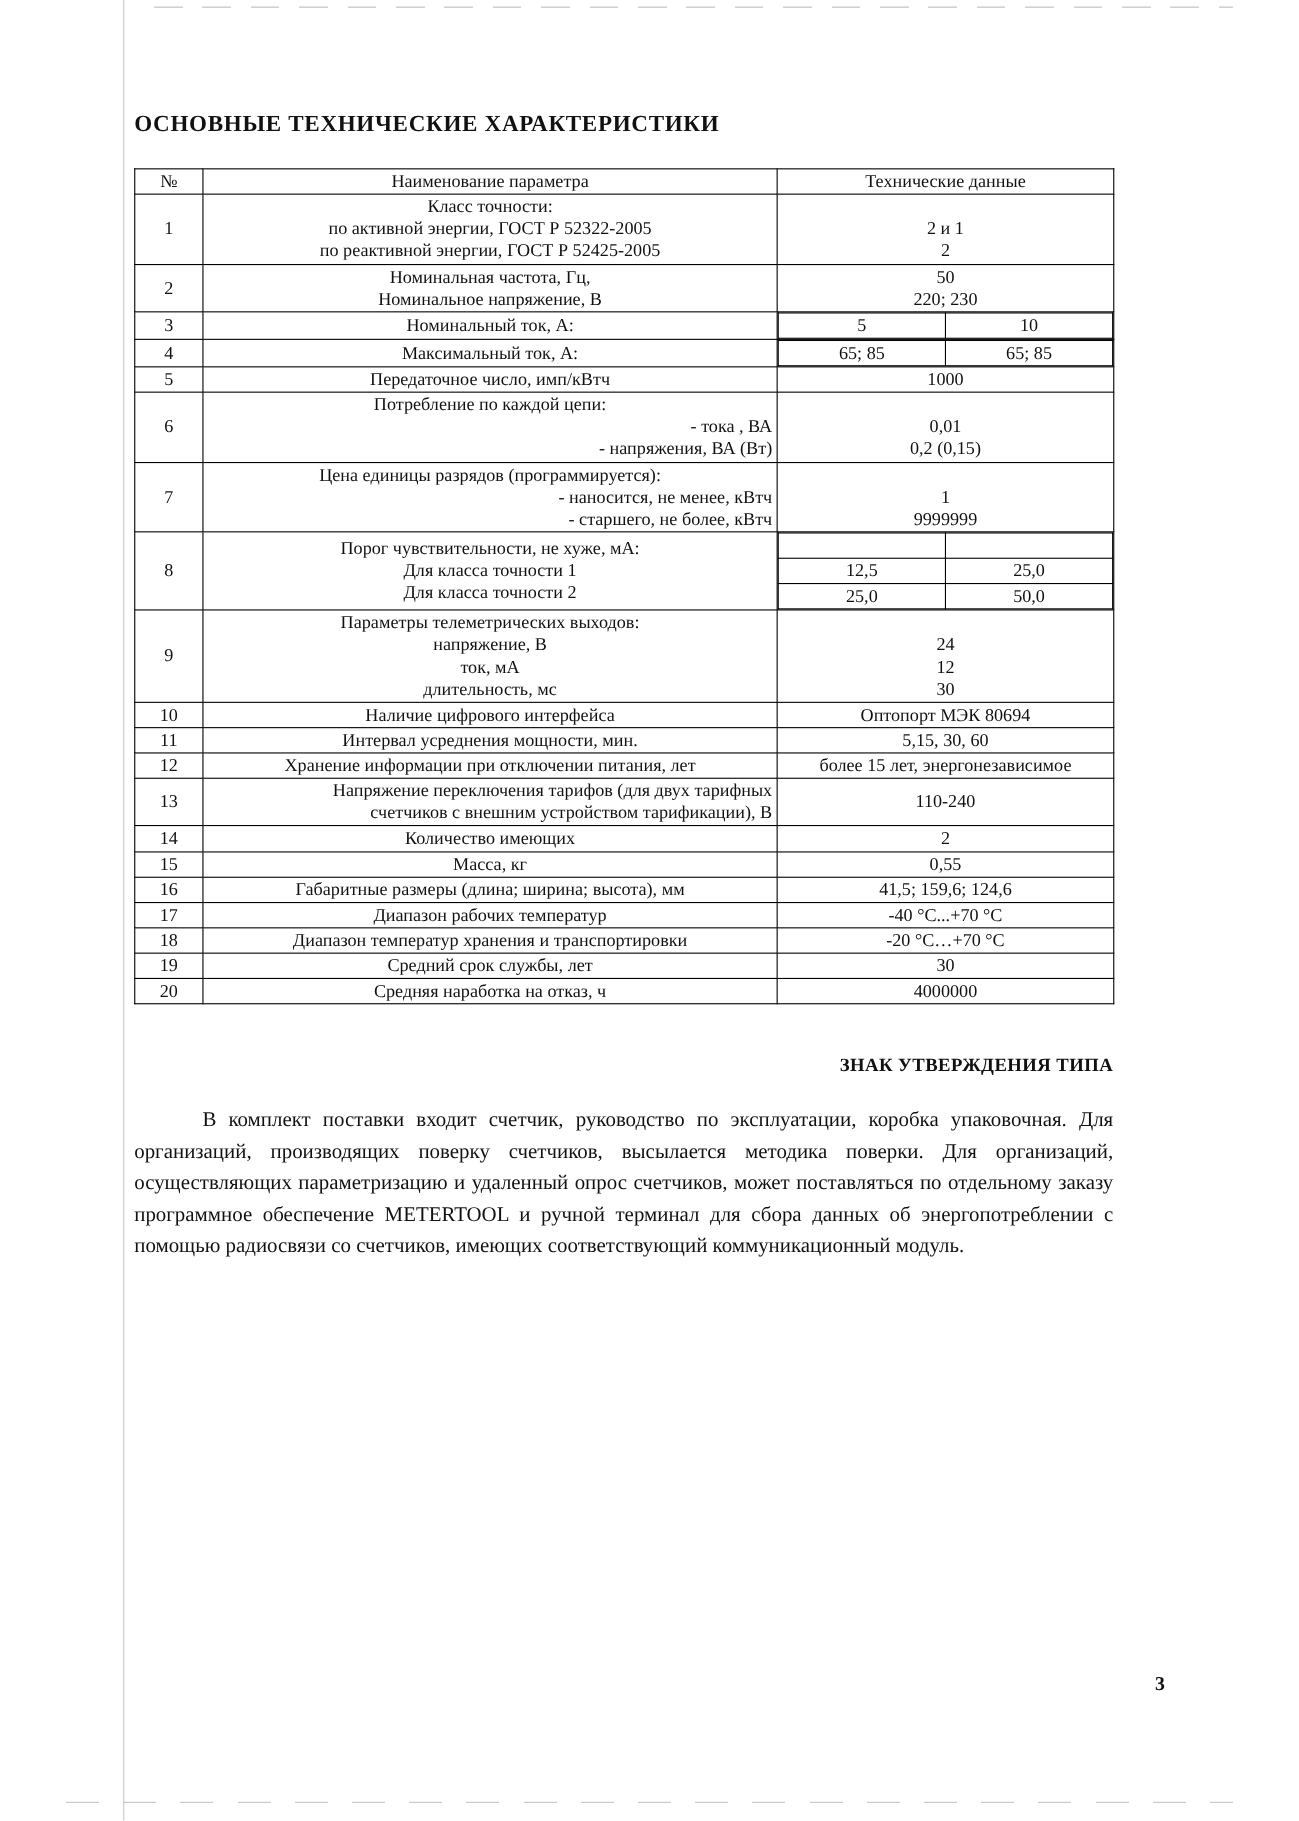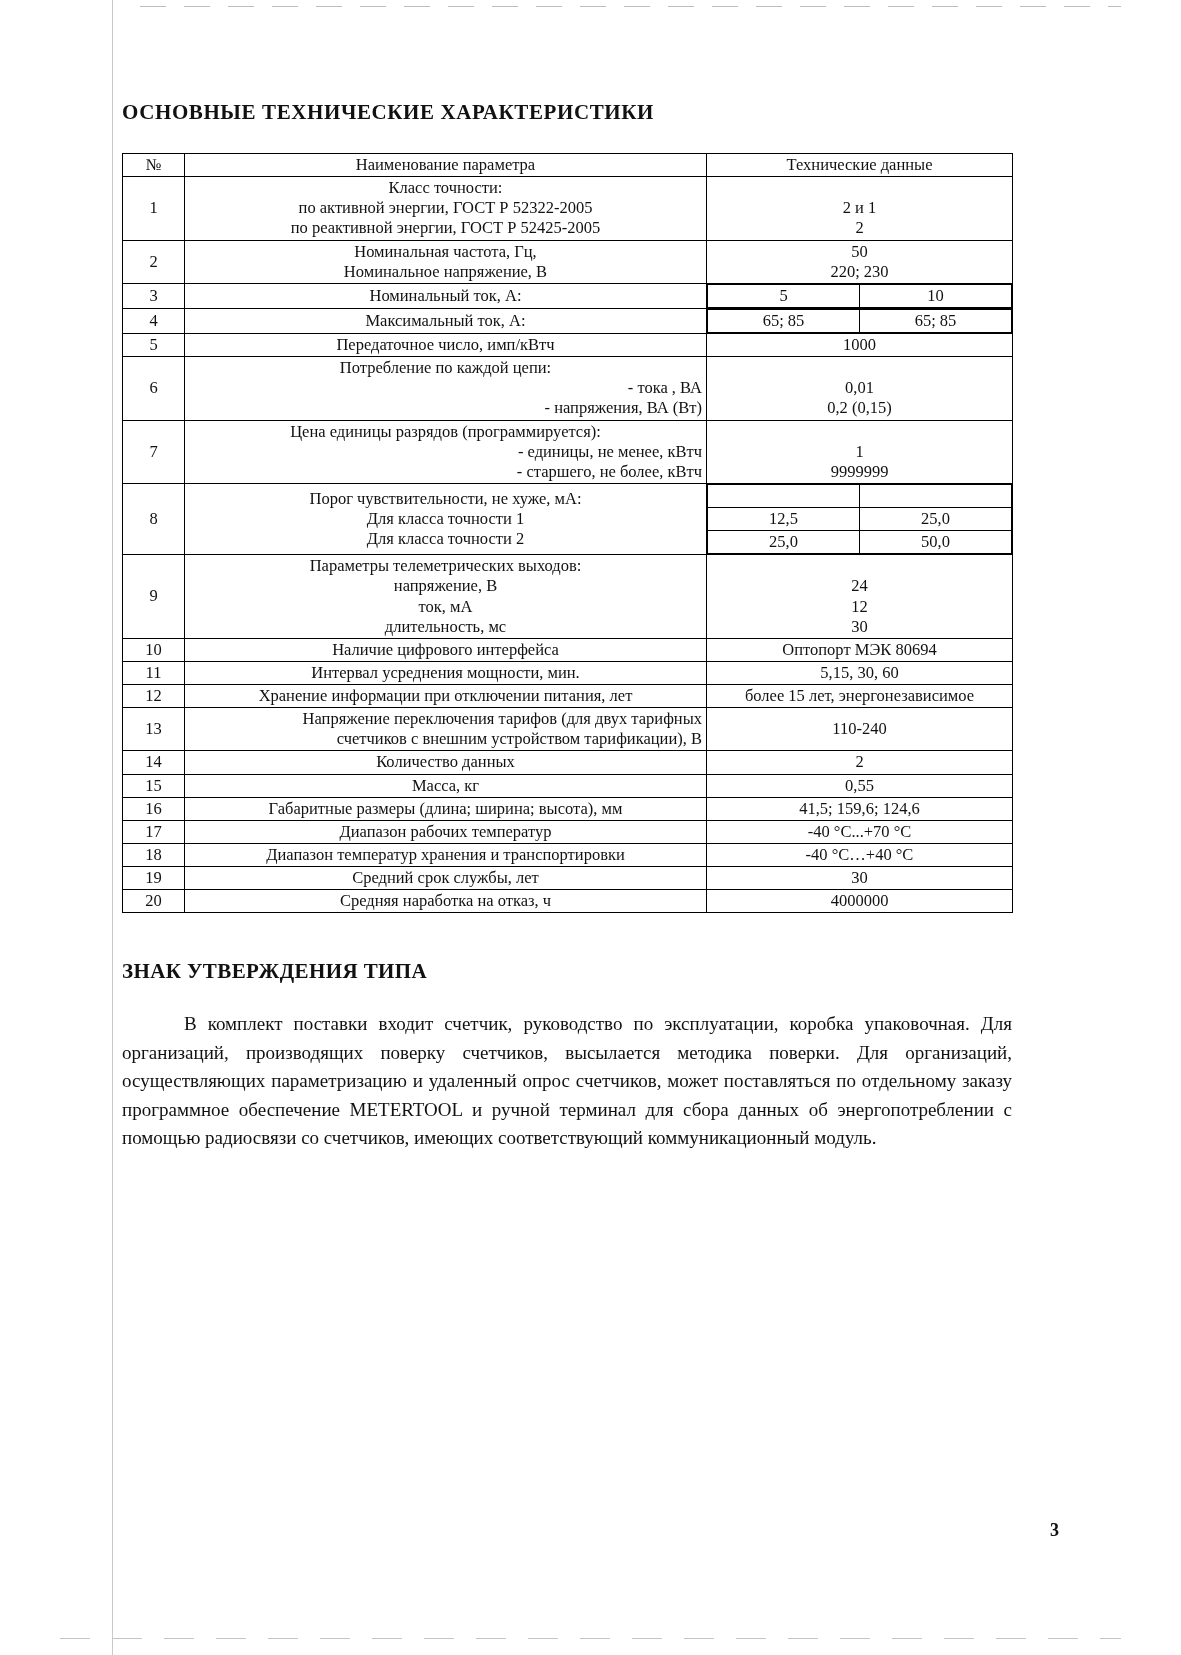--- a/index.html
+++ b/index.html
@@ -53,23 +53,23 @@
 
   h1.section-title {
     font-size: 21px;
     font-weight: bold;
     text-align: left;
     letter-spacing: 0.6px;
     margin: 0 0 28px 0;
   }
 
   h2.section-title {
-    font-size: 21px;
+    font-size: 17px;
     font-weight: bold;
-    text-align: left;
+    text-align: right;
     letter-spacing: 0.4px;
     margin: 46px 0 26px 0;
   }
 
   table.specs {
     border-collapse: collapse;
     width: 890px;
     table-layout: fixed;
     font-size: 16.5px;
   }
@@ -219,21 +219,21 @@
             <div>&nbsp;</div>
             <div>0,01</div>
             <div>0,2 (0,15)</div>
           </td>
         </tr>
 
         <tr>
           <td class="c">7</td>
           <td class="multi">
             <div class="c">Цена единицы разрядов (программируется):</div>
-            <div class="l indent-1">-      единицы, не менее, кВтч</div>
+            <div class="l indent-1">-      наносится, не менее, кВтч</div>
             <div class="l indent-1">-      старшего, не более, кВтч</div>
           </td>
           <td class="c multi">
             <div>&nbsp;</div>
             <div>1</div>
             <div>9999999</div>
           </td>
         </tr>
 
         <tr>
@@ -301,21 +301,21 @@
           <td class="c">13</td>
           <td class="l multi">
             <div>Напряжение переключения тарифов (для двух тарифных</div>
             <div>счетчиков с внешним устройством тарификации), В</div>
           </td>
           <td class="c">110-240</td>
         </tr>
 
         <tr>
           <td class="c">14</td>
-          <td class="c">Количество данных</td>
+          <td class="c">Количество имеющих</td>
           <td class="c">2</td>
         </tr>
 
         <tr>
           <td class="c">15</td>
           <td class="c">Масса, кг</td>
           <td class="c">0,55</td>
         </tr>
 
         <tr>
@@ -326,21 +326,21 @@
 
         <tr>
           <td class="c">17</td>
           <td class="c">Диапазон рабочих температур</td>
           <td class="c">-40 °С...+70 °С</td>
         </tr>
 
         <tr>
           <td class="c">18</td>
           <td class="c">Диапазон температур хранения и транспортировки</td>
-          <td class="c">-40 °С…+40 °С</td>
+          <td class="c">-20 °С…+70 °С</td>
         </tr>
 
         <tr>
           <td class="c">19</td>
           <td class="c">Средний срок службы, лет</td>
           <td class="c">30</td>
         </tr>
 
         <tr>
           <td class="c">20</td>

